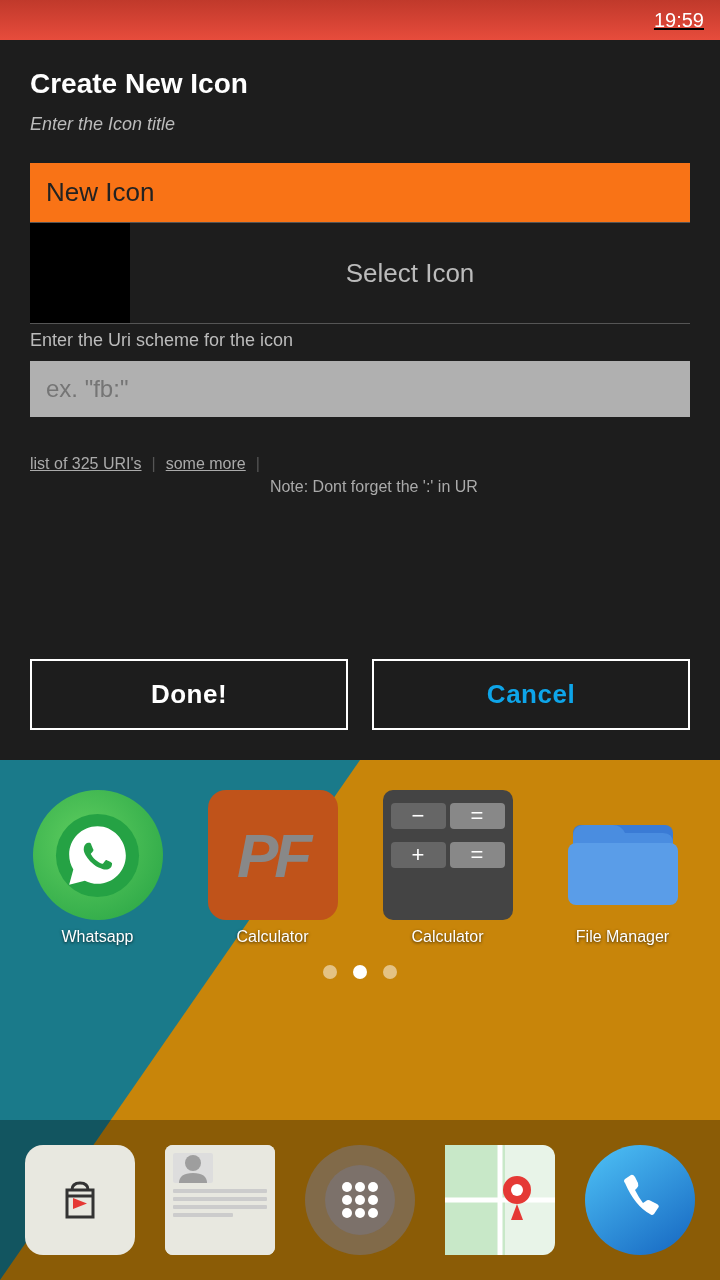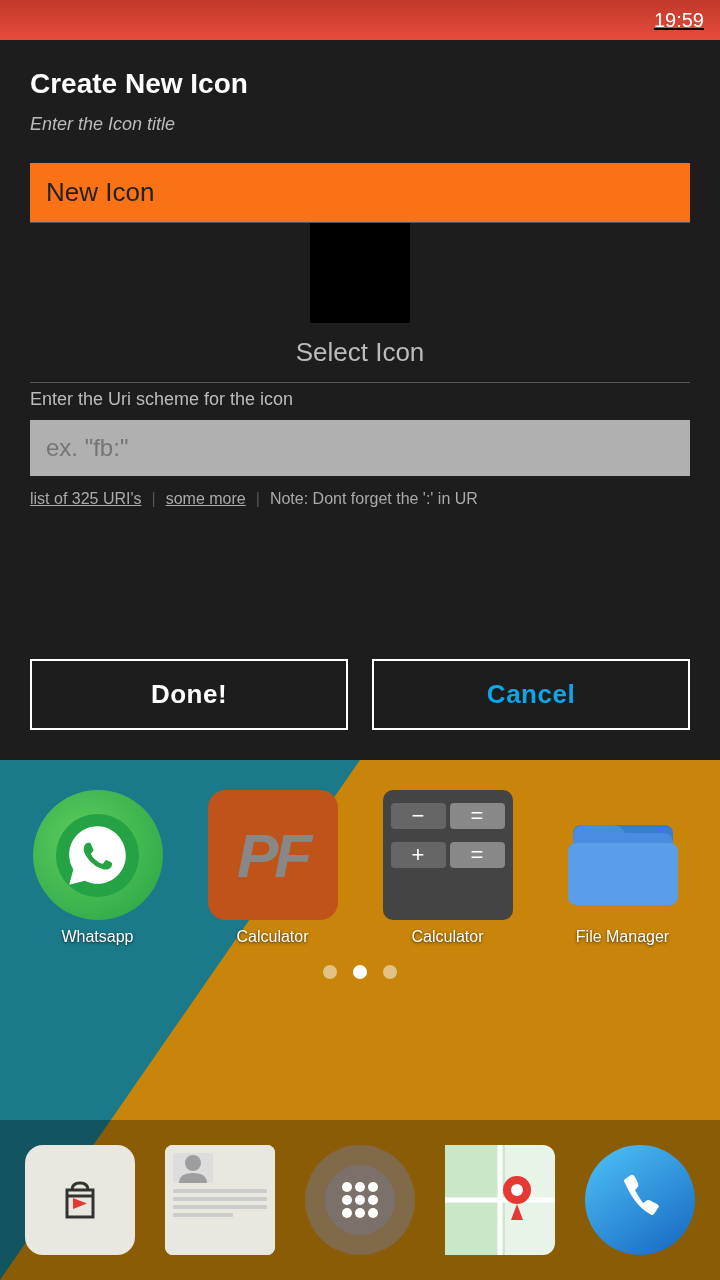--- a/index.html
+++ b/index.html
@@ -74,21 +74,20 @@
       background: #555;
       margin: 0;
     }
 
     #select-icon-row {
       display: flex;
       align-items: center;
       border-bottom: 1px solid #555;
       padding: 0;
       min-height: 100px;
-      flex-direction: column;
     }
 
     #icon-preview-box {
       width: 100px;
       height: 100px;
       background: #000;
       flex-shrink: 0;
     }
 
     #select-icon-btn {
@@ -138,20 +137,21 @@
     }
     #uri-divider1, #uri-divider2 {
       color: #555;
       margin: 0 10px;
     }
     #uri-note {
       color: #aaa;
       white-space: nowrap;
       overflow: hidden;
       text-overflow: ellipsis;
+      margin-top: 47px;
     }
 
     #dialog-buttons {
       display: flex;
       gap: 24px;
       margin-top: auto;
     }
 
     #done-button {
       flex: 1;

